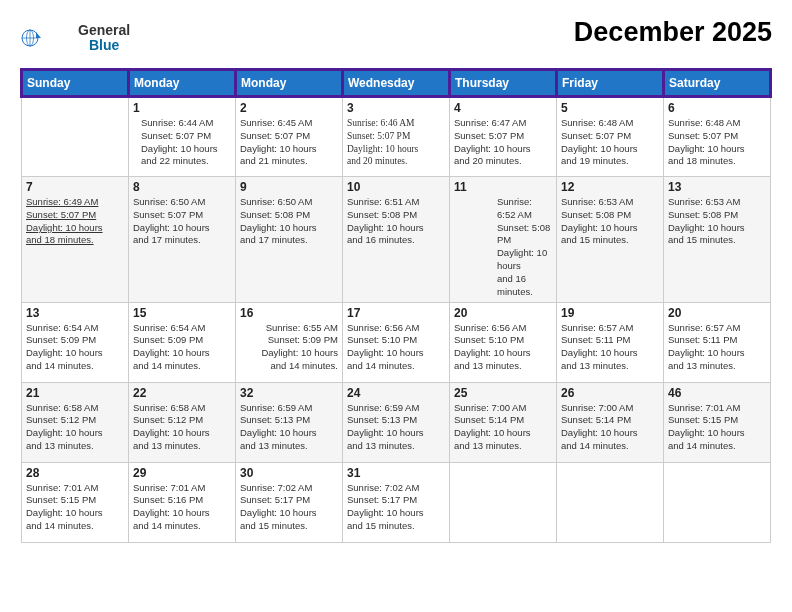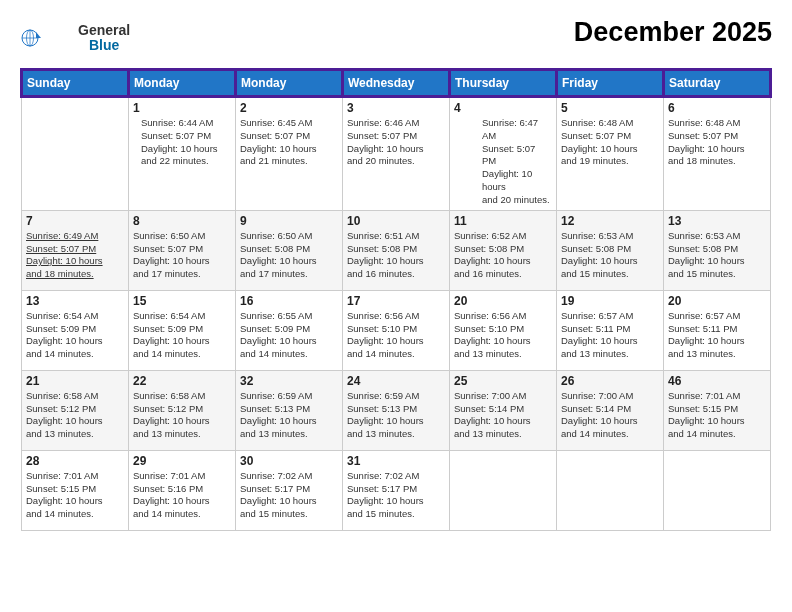--- a/index.html
+++ b/index.html
@@ -131,28 +131,28 @@
           </td>
           <td>
             <span class="day-num">2</span>
             <div class="cell-text" style="white-space: pre-line;">Sunrise: 6:45 AM
 Sunset: 5:07 PM
 Daylight: 10 hours
 and 21 minutes.</div>
           </td>
           <td>
             <span class="day-num">3</span>
-            <div class="cell-text" style="white-space: pre-line;">Sunrise: 6:46 AM
+            <div class="cell-text" style="white-space: pre-line; font-family: Liberation Serif, serif;">Sunrise: 6:46 AM
 Sunset: 5:07 PM
 Daylight: 10 hours
 and 20 minutes.</div>
           </td>
           <td>
             <span class="day-num">4</span>
-            <div class="cell-text" style="white-space: pre-line; margin-left: 28px;">Sunrise: 6:47 AM
+            <div class="cell-text" style="white-space: pre-line;">Sunrise: 6:47 AM
 Sunset: 5:07 PM
 Daylight: 10 hours
 and 20 minutes.</div>
           </td>
           <td>
             <span class="day-num">5</span>
             <div class="cell-text" style="white-space: pre-line;">Sunrise: 6:48 AM
 Sunset: 5:07 PM
 Daylight: 10 hours
 and 19 minutes.</div>
@@ -189,21 +189,21 @@
           </td>
           <td>
             <span class="day-num">10</span>
             <div class="cell-text" style="white-space: pre-line;">Sunrise: 6:51 AM
 Sunset: 5:08 PM
 Daylight: 10 hours
 and 16 minutes.</div>
           </td>
           <td>
             <span class="day-num">11</span>
-            <div class="cell-text" style="white-space: pre-line;">Sunrise: 6:52 AM
+            <div class="cell-text" style="white-space: pre-line; margin-left: 43px;">Sunrise: 6:52 AM
 Sunset: 5:08 PM
 Daylight: 10 hours
 and 16 minutes.</div>
           </td>
           <td>
             <span class="day-num">12</span>
             <div class="cell-text" style="white-space: pre-line;">Sunrise: 6:53 AM
 Sunset: 5:08 PM
 Daylight: 10 hours
 and 15 minutes.</div>
@@ -226,21 +226,21 @@
           </td>
           <td>
             <span class="day-num">15</span>
             <div class="cell-text" style="white-space: pre-line;">Sunrise: 6:54 AM
 Sunset: 5:09 PM
 Daylight: 10 hours
 and 14 minutes.</div>
           </td>
           <td>
             <span class="day-num">16</span>
-            <div class="cell-text" style="white-space: pre-line;">Sunrise: 6:55 AM
+            <div class="cell-text" style="white-space: pre-line; text-align: right;">Sunrise: 6:55 AM
 Sunset: 5:09 PM
 Daylight: 10 hours
 and 14 minutes.</div>
           </td>
           <td>
             <span class="day-num">17</span>
             <div class="cell-text" style="white-space: pre-line;">Sunrise: 6:56 AM
 Sunset: 5:10 PM
 Daylight: 10 hours
 and 14 minutes.</div>

